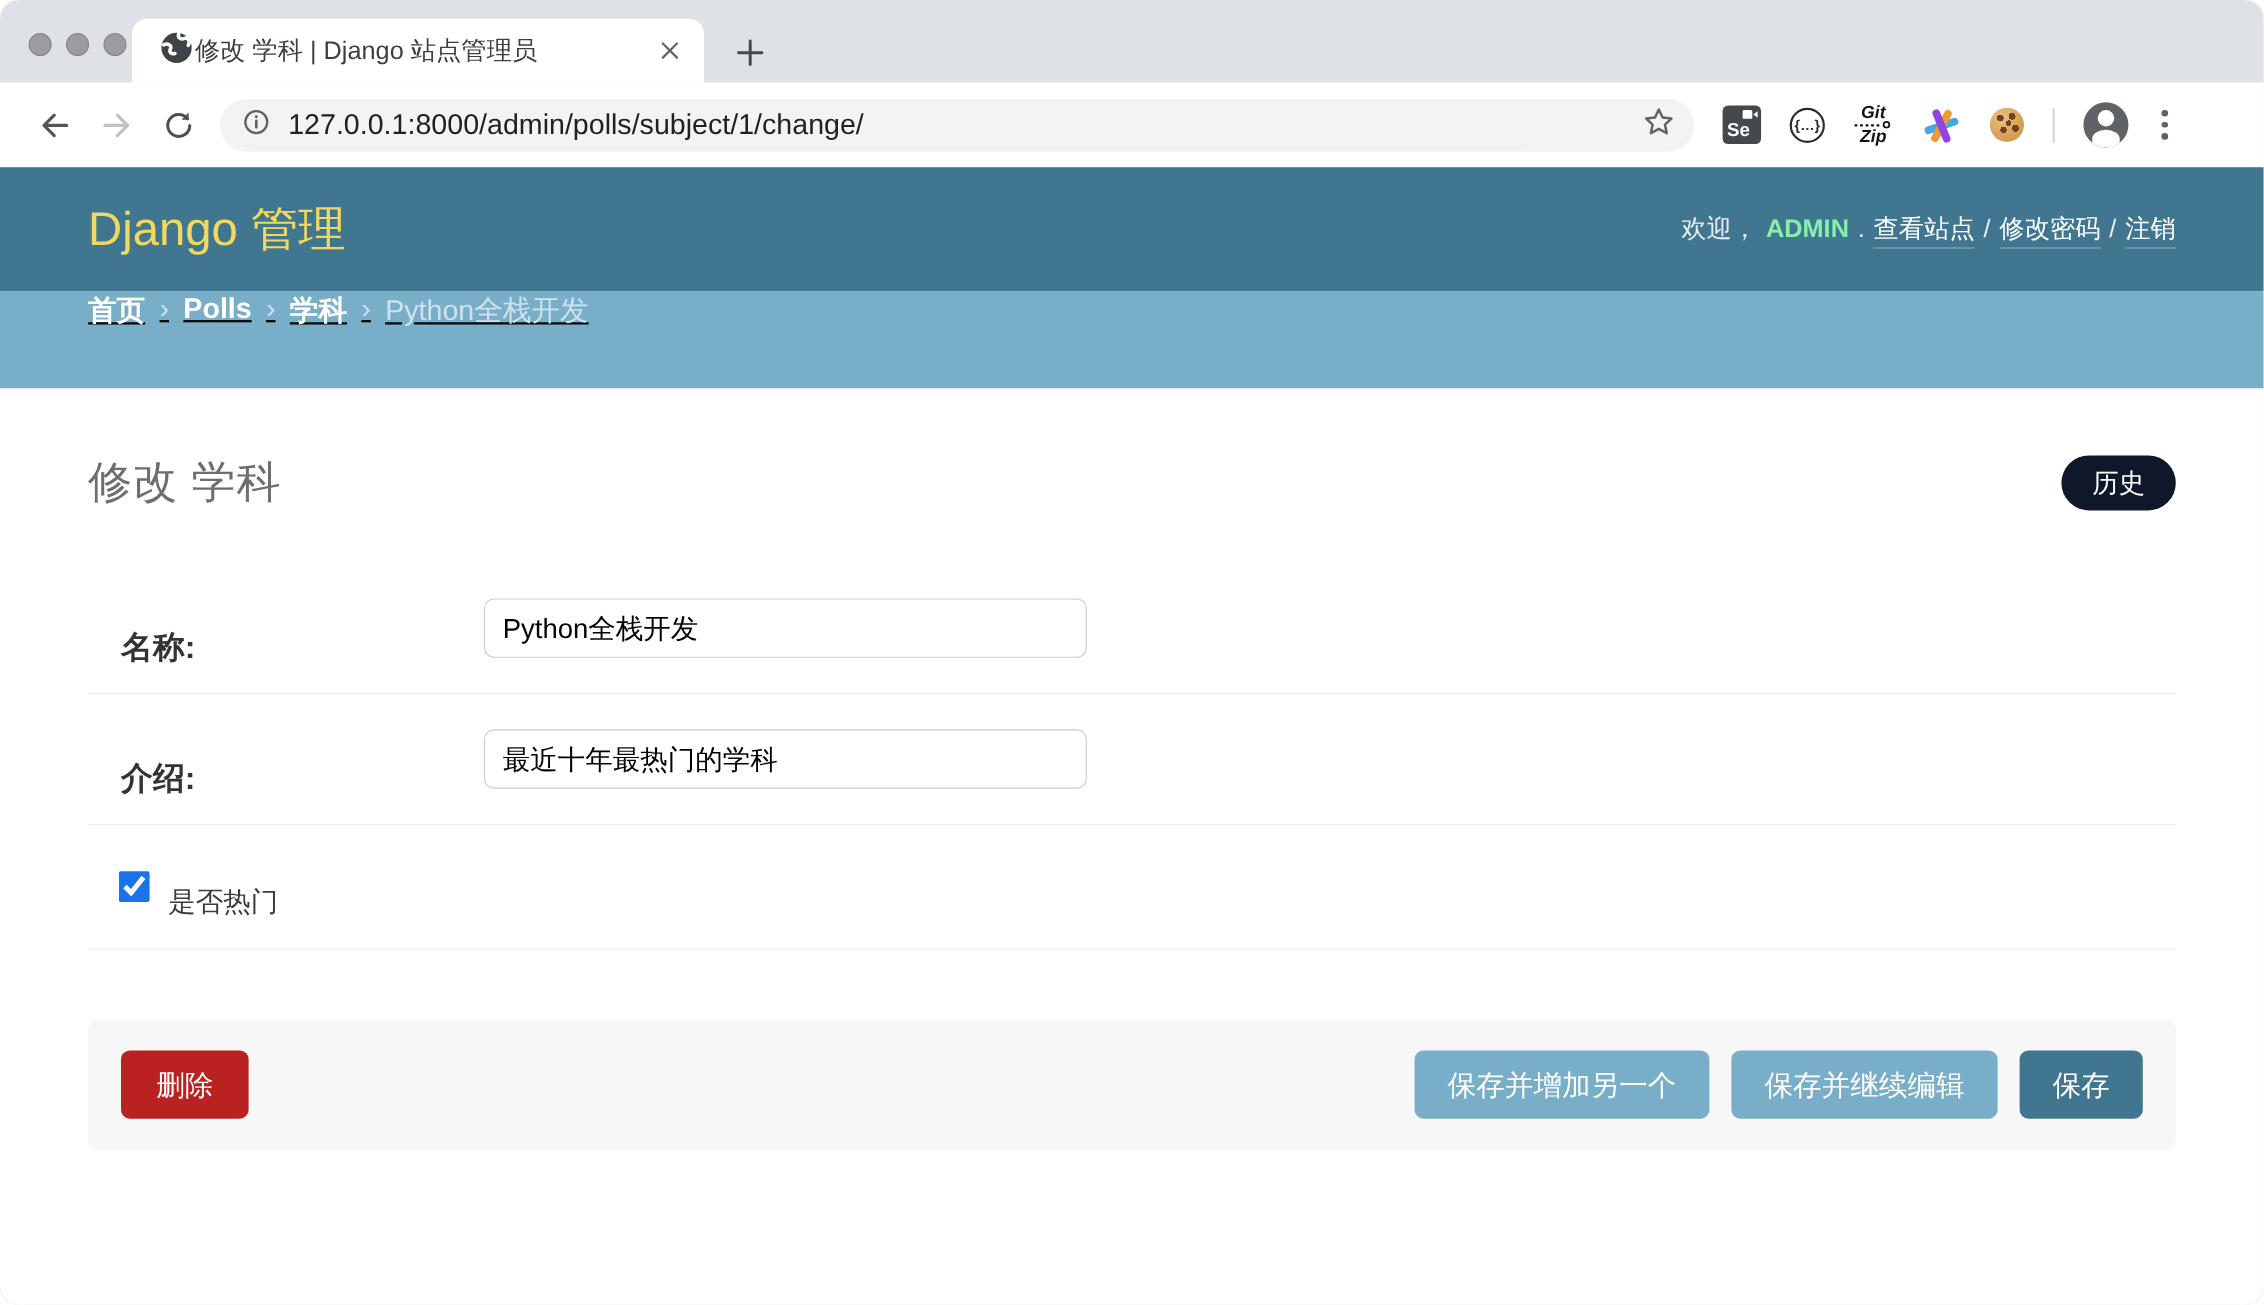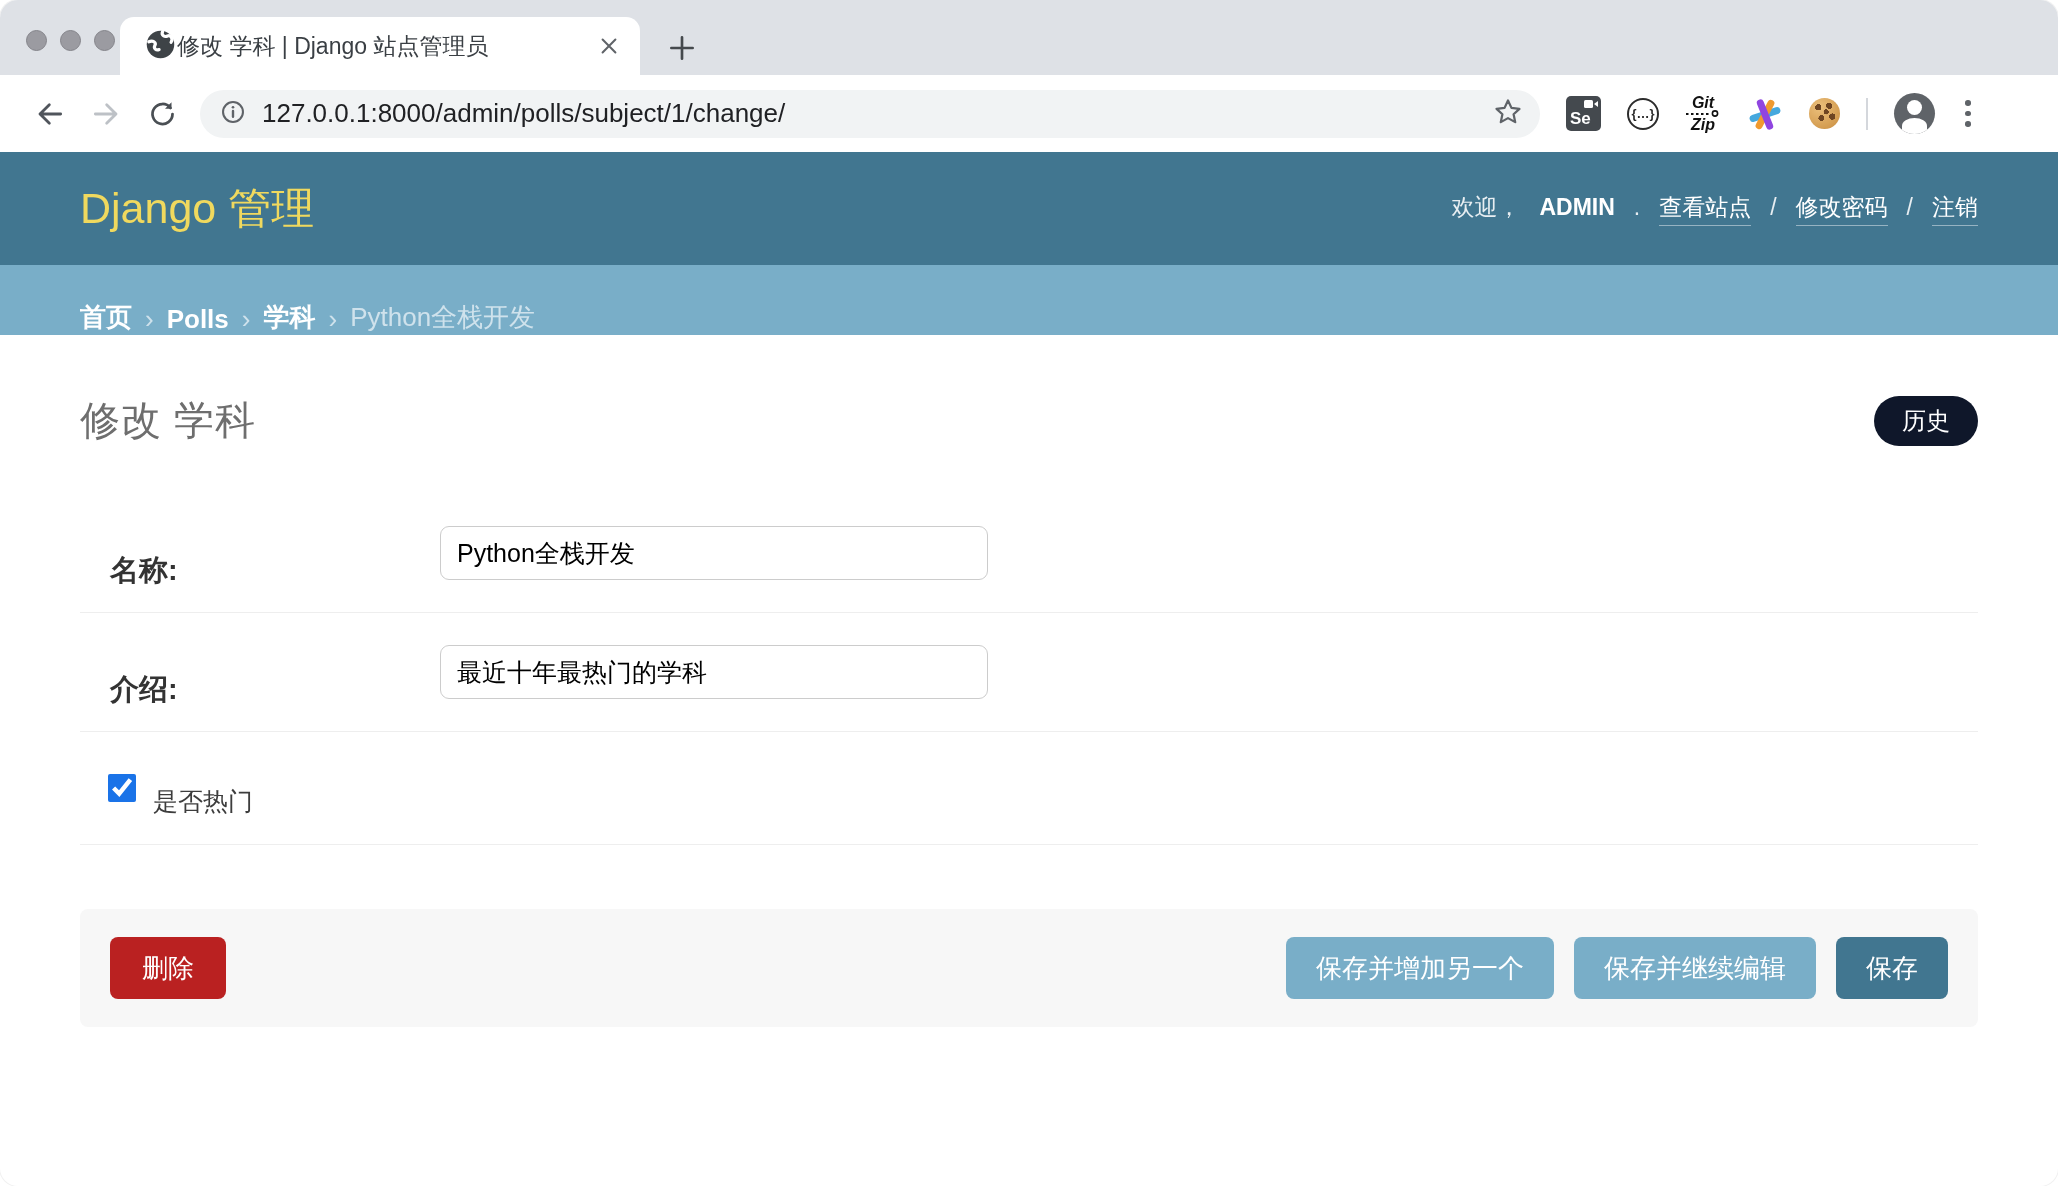--- a/index.html
+++ b/index.html
@@ -54,27 +54,27 @@
                     border-radius:50%; background:#fff; }
   .avatar::after { content:""; position:absolute; left:8px; top:25px; width:25px; height:16px;
                    border-radius:50% 50% 0 0; background:#fff; }
   .kebab { display:flex; flex-direction:column; gap:5px; padding:4px; }
   .kebab i { width:5.5px; height:5.5px; border-radius:50%; background:#5f6368; display:block; }
 
   
   .dj-header { height:113px; background:#417690; display:flex; align-items:center;
                justify-content:space-between; padding:0 80px; }
   .site-name { font-size:43px; color:#f0d95e; font-weight:400; }
-  .user-tools { font-size:23px; color:rgba(255,255,255,.88); display:flex; align-items:baseline; gap:19px; }
-  .user-tools strong { color:#ffffff; font-weight:700; }
+  .user-tools { font-size:23px; color:rgba(255,255,255,.88); display:flex; align-items:baseline; gap:8px; }
+  .user-tools strong { color:#86efac; font-weight:700; }
   .user-tools a { color:#fff; text-decoration:none; border-bottom:1.5px solid rgba(255,255,255,.45);
                   padding-bottom:2px; cursor:pointer; }
 
-  .breadcrumbs { height:70px; background:#79aec8; display:flex; align-items:flex-end;
-                 padding:0 80px; font-size:26px; gap:13px; }
+  .breadcrumbs { height:88px; background:#79aec8; display:flex; align-items:flex-start;
+                 padding:0 80px; font-size:26px; gap:13px;text-decoration:underline; }
   .bc-link { color:#fff; font-weight:700; text-decoration:none; cursor:pointer; }
   .bc-sep { color:#cfe2ec; }
   .bc-current { color:#cfe2ec; }
 
   .content { padding:0 80px; }
   .content-header { margin-top:58px; display:flex; justify-content:space-between; align-items:center; }
   .page-title { font-size:40px; color:#6e6e6e; font-weight:400; letter-spacing:1px; }
   .history-btn { background:#0f172a; color:#fff; font-size:24px; height:50px; padding:0 28px;
                  border:none; border-radius:25px; cursor:pointer; font-family:inherit; }
 

